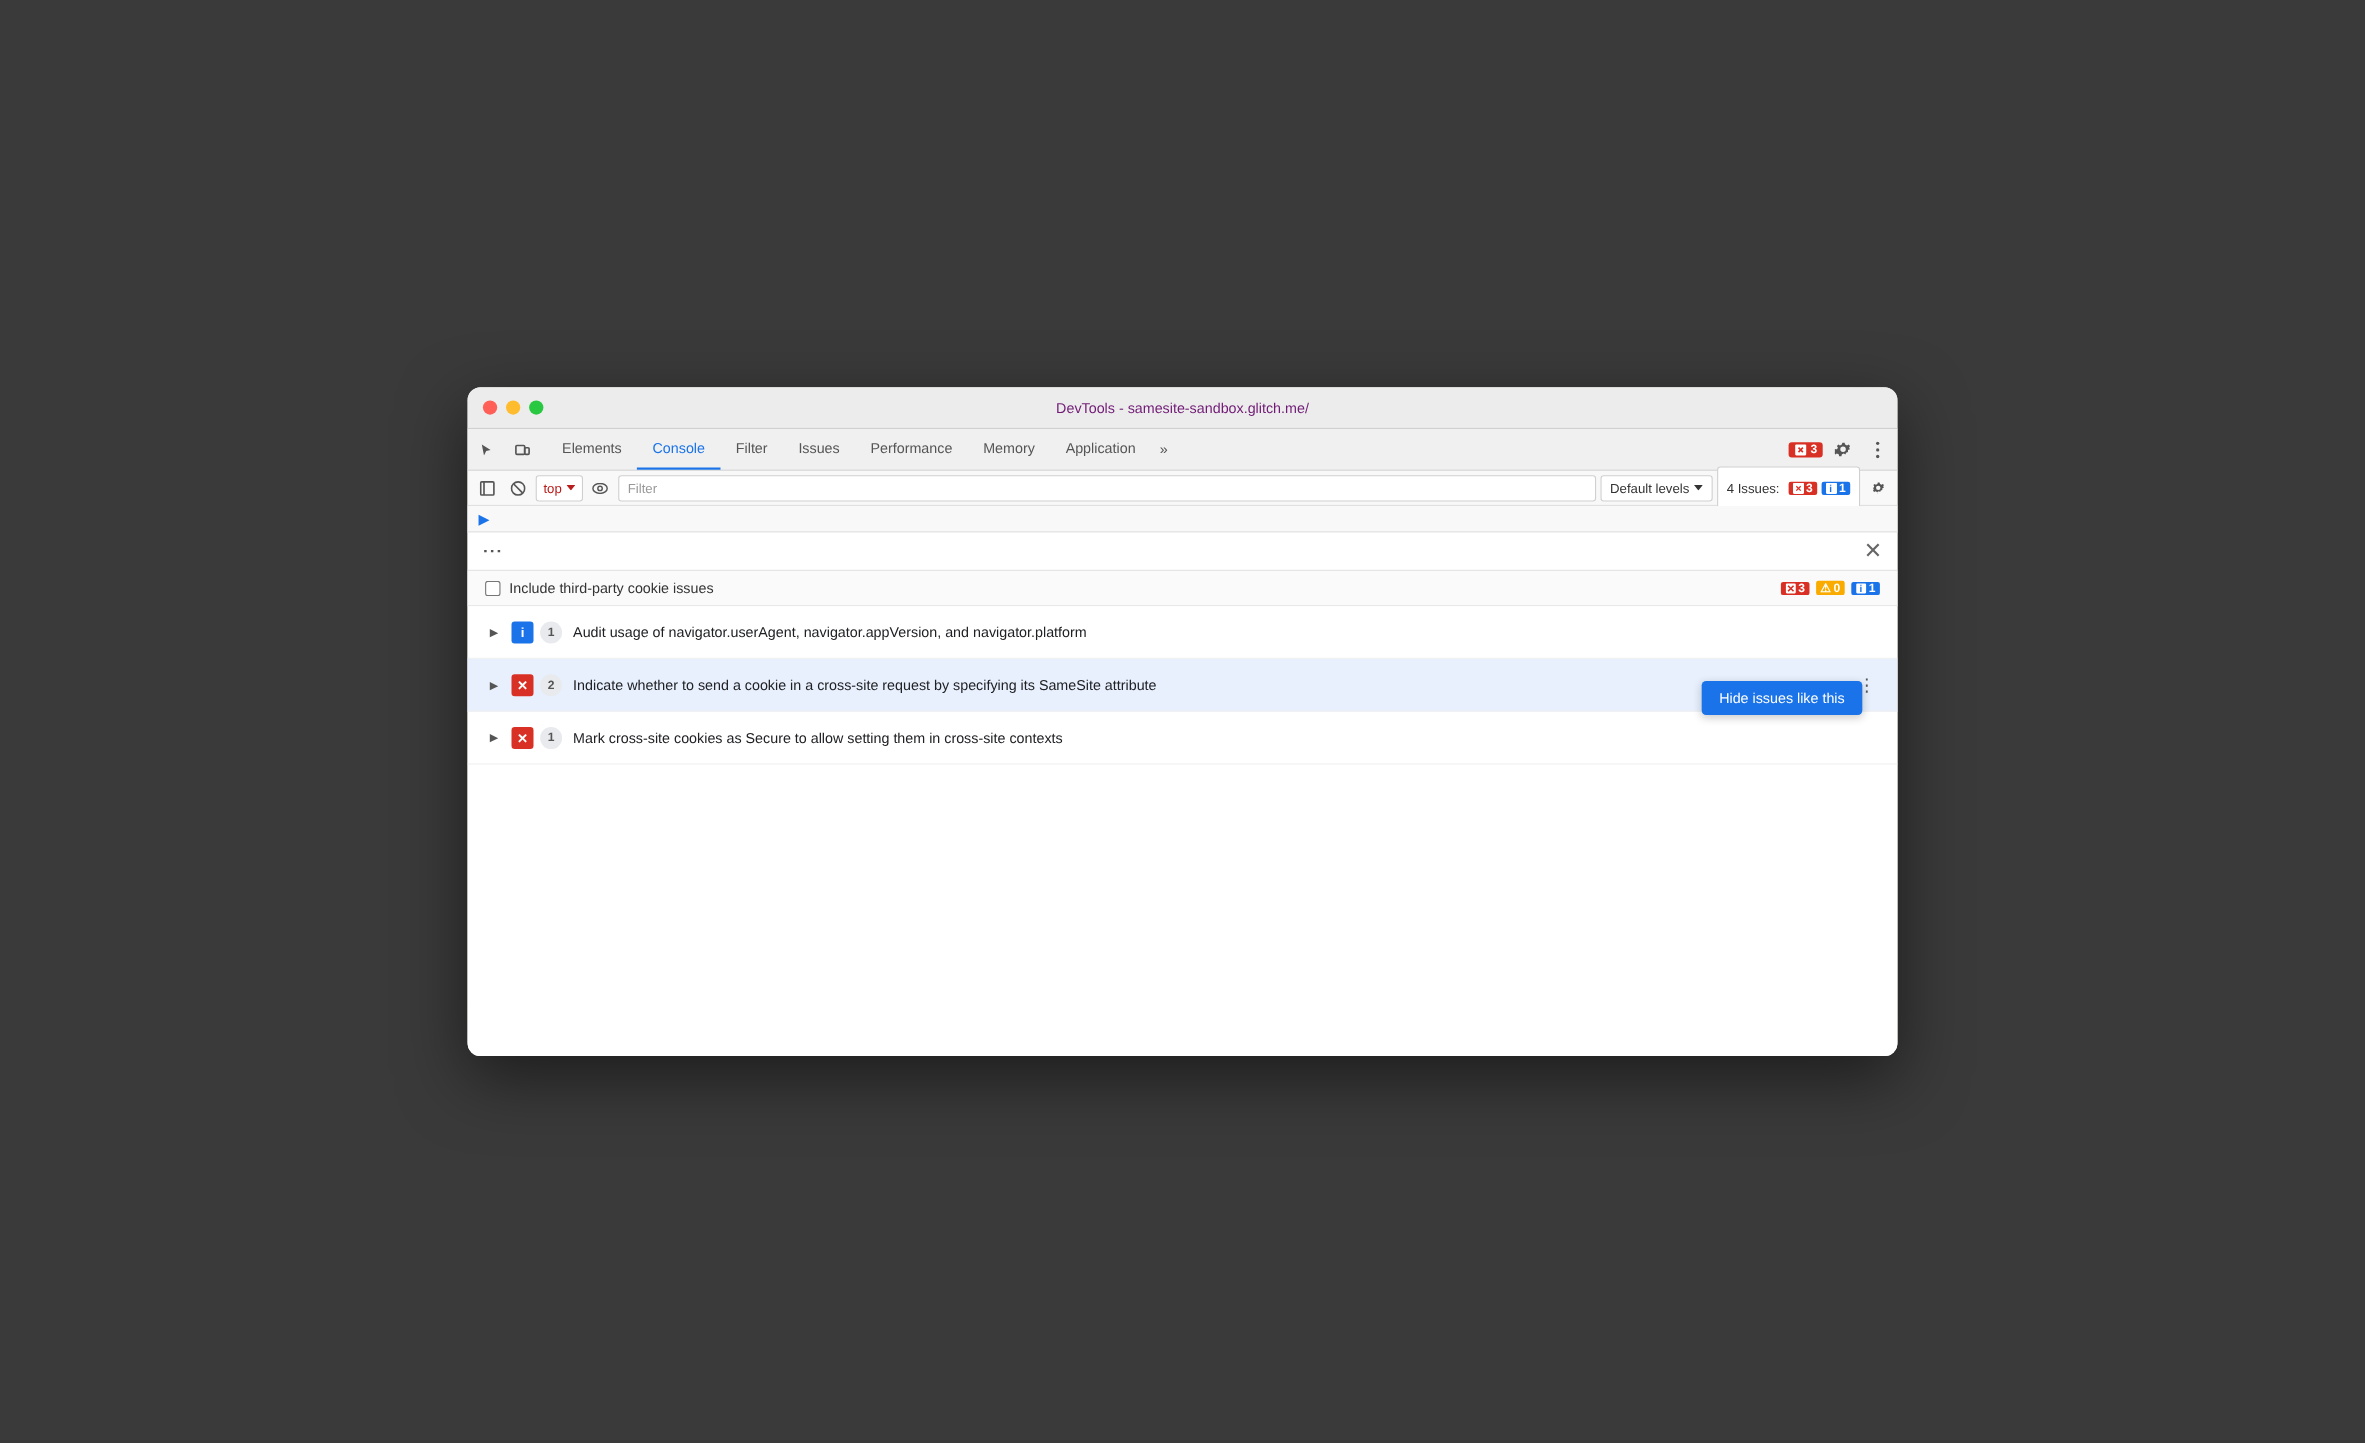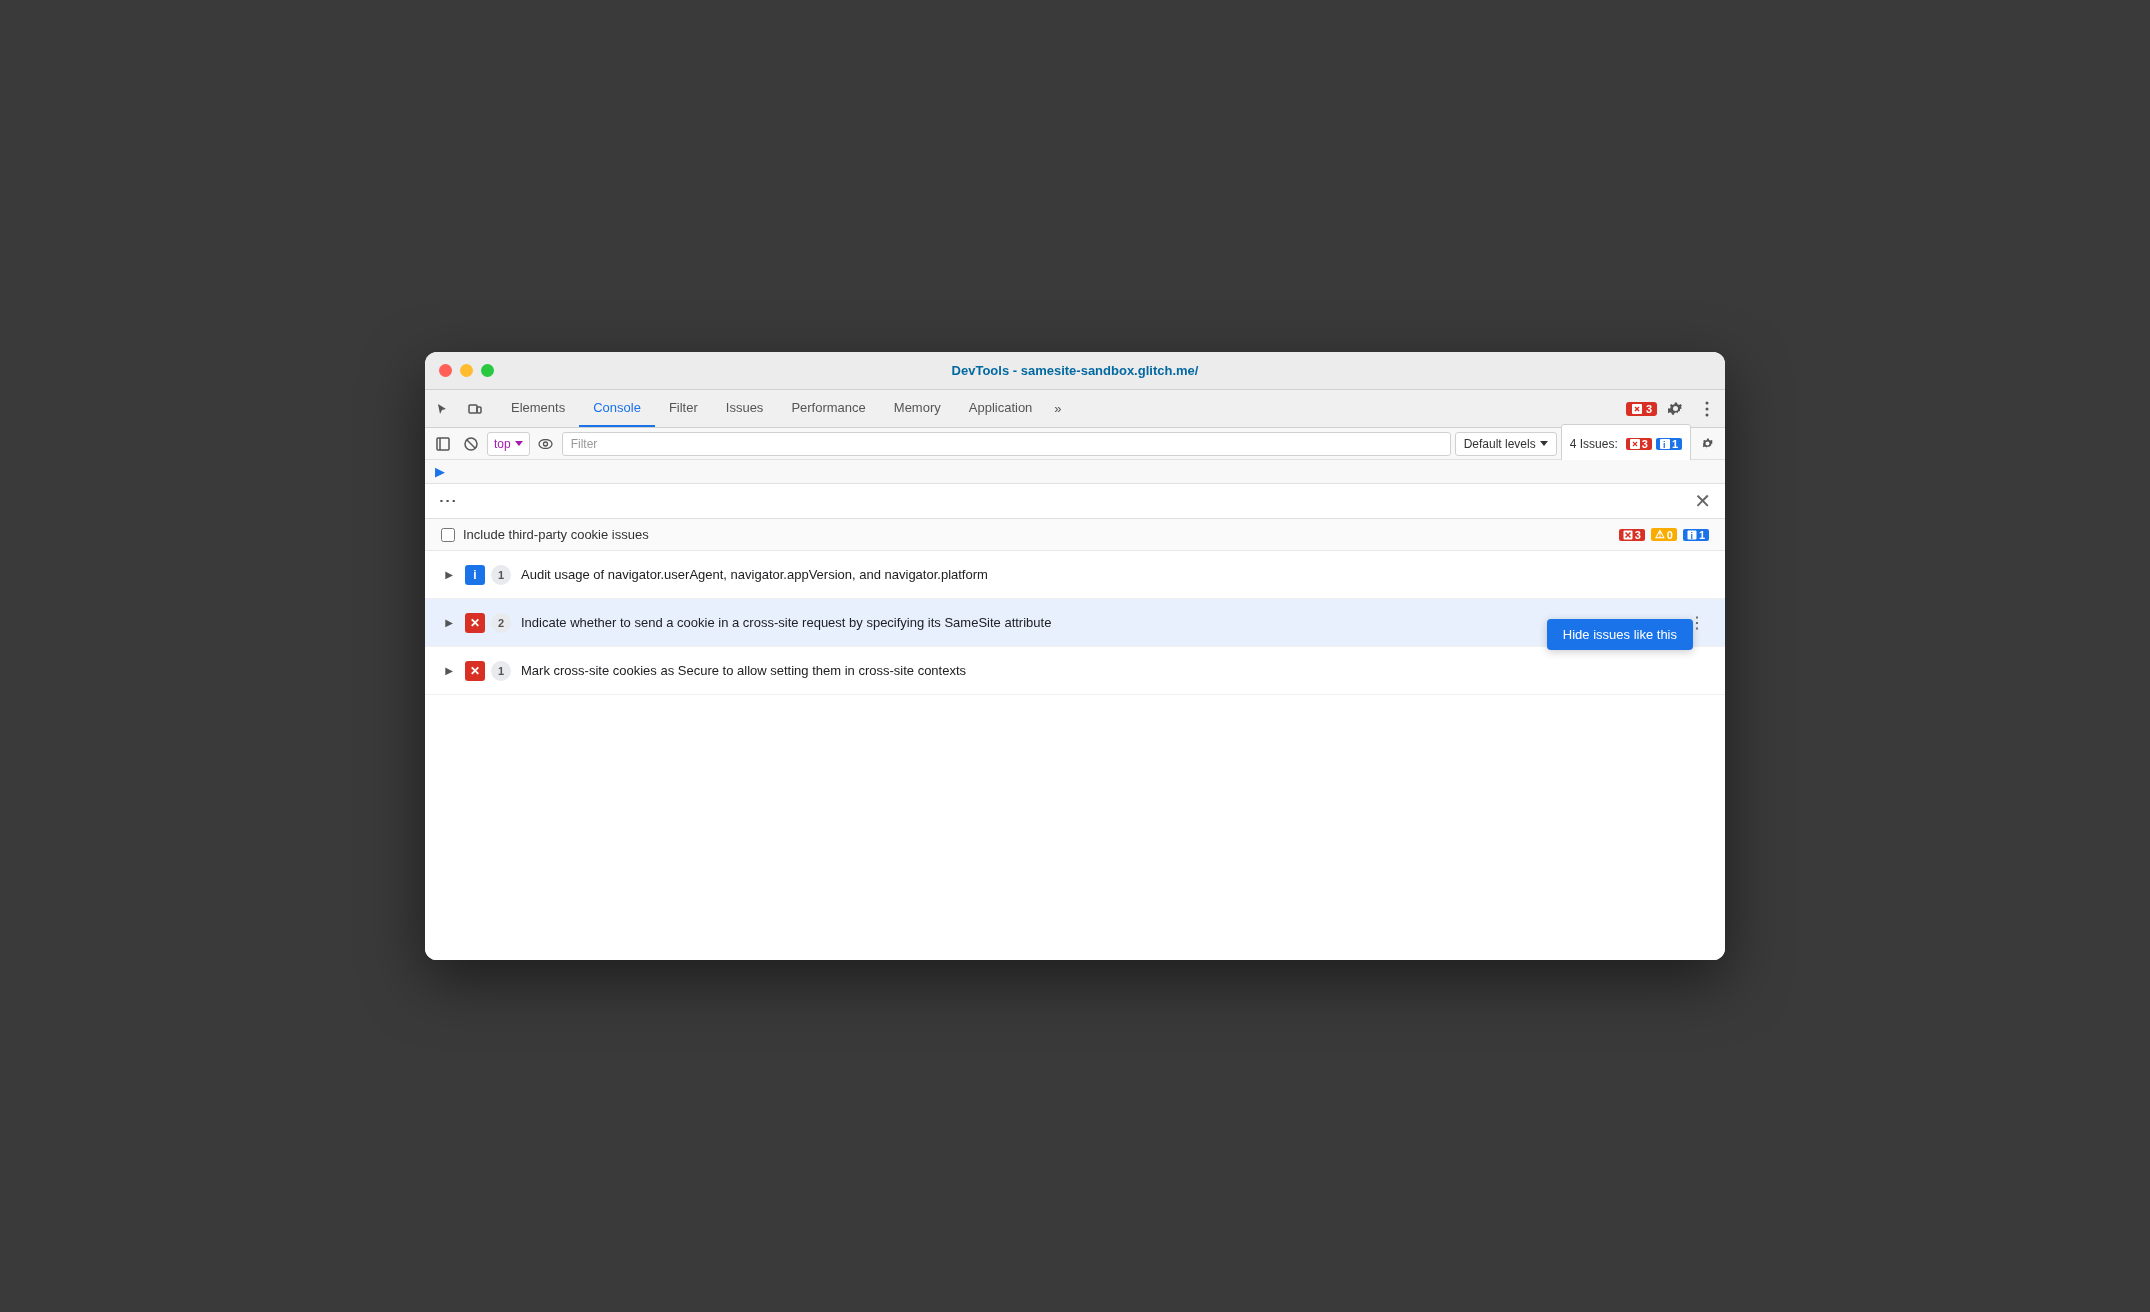--- a/index.html
+++ b/index.html
@@ -40,22 +40,22 @@
     .tl {
       width: 13px;
       height: 13px;
       border-radius: 50%;
     }
     .tl-red { background: #ff5f57; }
     .tl-yellow { background: #febc2e; }
     .tl-green { background: #28c840; }
     .title-bar-text {
       font-size: 13px;
-      font-weight: 700;
-      color: #0369a1;
+      font-weight: 400;
+      color: #701a75;
       text-align: right;
     }
 
     
     .devtools {
       background: #f0f0f0;
     }
 
     
     .tab-bar {
@@ -150,21 +150,21 @@
     }
     .top-selector {
       display: flex;
       align-items: center;
       gap: 4px;
       padding: 2px 6px;
       border: 1px solid #d0d0d0;
       border-radius: 3px;
       background: white;
       font-size: 12px;
-      color: #a21caf;
+      color: #b91c1c;
       cursor: pointer;
       height: 24px;
     }
     .filter-input {
       flex: 1;
       height: 24px;
       border: 1px solid #d0d0d0;
       border-radius: 3px;
       padding: 0 8px;
       font-size: 12px;

